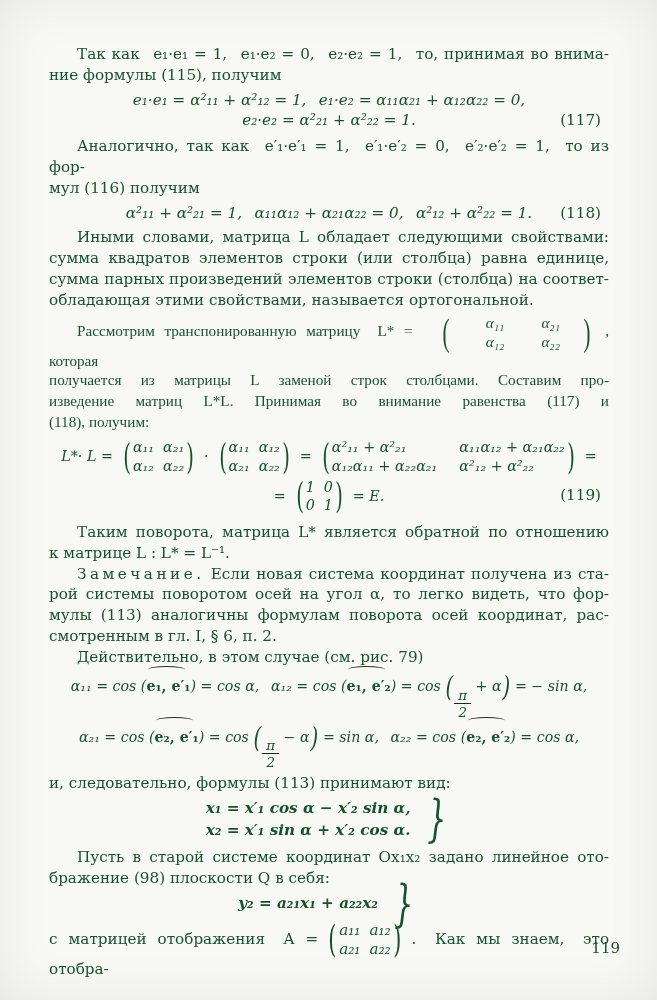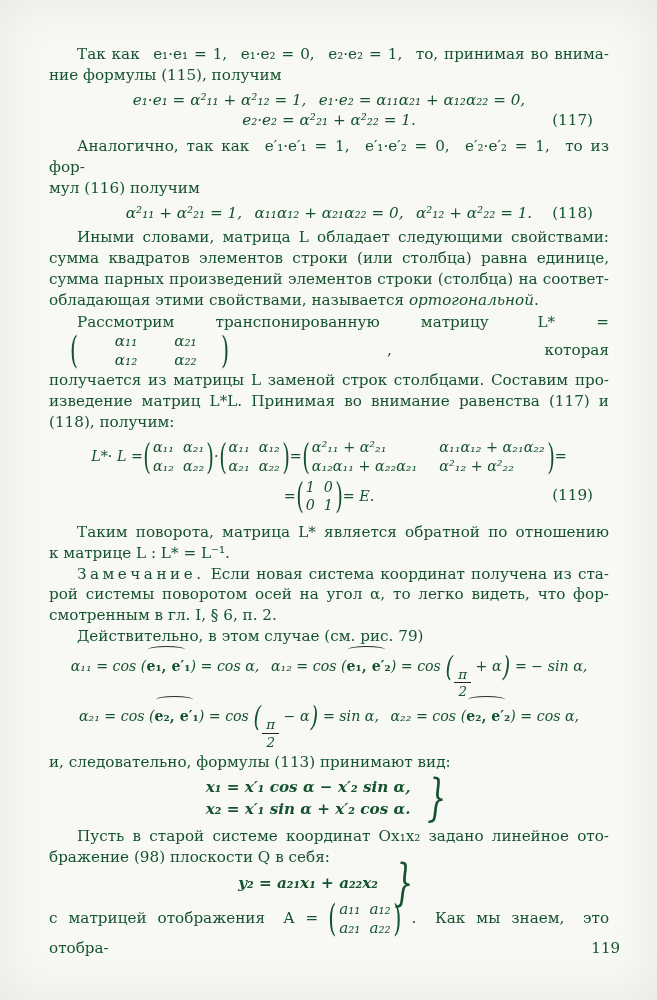--- a/index.html
+++ b/index.html
@@ -4,33 +4,33 @@
 <style>
   html,body{margin:0;padding:0;background:#e9e9e7;}
   .page{position:relative;width:657px;height:1000px;background:#f8f8f5;
         font-family:"DejaVu Serif", serif;color:#14532d;overflow:hidden;
         box-shadow:inset 0 0 55px rgba(0,0,0,0.07);}
   .content{position:absolute;left:49px;top:44px;width:560px;
            font-size:15.2px;line-height:20.8px;}
   .ln{text-align:left;}
   .j{text-align:justify;text-align-last:justify;}
   .ind{text-indent:28px;}
-  .it{font-style:italic;}
+  .it{}
   .lsp{letter-spacing:3.5px;}
   .eqline{font-style:italic;text-align:center;white-space:nowrap;position:relative;}
-  .eqnum{position:absolute;right:16px;top:0;font-style:normal;}
+  .eqnum{position:absolute;right:8px;top:0;font-style:normal;}
   .mathflow{text-align:justify;text-align-last:justify;line-height:normal;}
   .mx{display:inline-flex;align-items:center;vertical-align:middle;font-style:italic;white-space:nowrap;}
   .mx .par{font-style:normal;font-size:250%;font-weight:400;transform:scaleX(0.55);
            line-height:1.05;display:inline-block;margin:0 -4px;}
   .mx .cells{display:inline-grid;grid-template-columns:auto auto;column-gap:9px;
              line-height:18.5px;text-align:center;padding:0 3px;}
   .mx .cells.wide{column-gap:22px;justify-items:start;text-align:right;}
   .eqrow{font-style:italic;display:flex;align-items:center;justify-content:center;
-         gap:1px;white-space:nowrap;position:relative;font-size:14.3px;}
+         gap:11px;white-space:nowrap;position:relative;font-size:14.3px;}
   .frac{display:inline-flex;flex-direction:column;align-items:center;
         vertical-align:-0.6em;line-height:1.08;font-size:0.95em;}
   .frac .ft{padding:0 4px 1px;border-bottom:1px solid #222;}
   .frac .fb{padding-top:1px;}
   .bp{font-size:195%;font-weight:400;display:inline-block;transform:scaleX(0.72);
       vertical-align:middle;line-height:0;margin:0 -1px;}
   .angline{text-align:center;white-space:nowrap;font-style:italic;font-size:14.2px;
            line-height:35px;margin:0 -14px;}
   .arc{position:relative;font-style:normal;font-weight:bold;display:inline-block;}
   .arc::before{content:"";position:absolute;left:4%;right:12%;top:-3px;height:6px;
@@ -69,21 +69,21 @@
       <span class="eqnum">(118)</span>
     </div>
 
     <div style="margin-top:4px;">
       <div class="ln j ind">Иными словами, матрица L обладает следующими свойствами:</div>
       <div class="ln j">сумма квадратов элементов строки (или столбца) равна единице,</div>
       <div class="ln j">сумма парных произведений элементов строки (столбца) на соответ-</div>
       <div class="ln"><span>обладающая этими свойствами, называется </span><span class="it">ортогональной</span><span>.</span></div>
     </div>
 
-    <div style="margin-top:2px;">
+    <div style="margin-top:2px;font-family:Liberation Serif, serif;">
       <div class="mathflow ind">
         <span>Рассмотрим транспонированную матрицу  L* =</span>
         <span class="mx">
             <span class="par">(</span>
             <span class="cells">
               <span>α₁₁</span>
               <span>α₂₁</span>
               <span>α₁₂</span>
               <span>α₂₂</span>
             </span>
@@ -151,20 +151,21 @@
     </div>
 
     <div style="margin-top:7px;">
       <div class="ln j ind">Таким поворота, матрица L* является обратной по отношению</div>
       <div class="ln">к матрице L : L* = L⁻¹.</div>
     </div>
 
     <div>
       <div class="ln j ind"><span class="lsp">Замечание.</span><span> Если новая система координат получена из ста-</span></div>
       <div class="ln j">рой системы поворотом осей на угол α, то легко видеть, что фор-</div>
+      <div class="ln j">мулы (113) аналогичны формулам поворота осей координат, рас-</div>
       <div class="ln">смотренным в гл. I, § 6, п. 2.</div>
       <div class="ln ind">Действительно, в этом случае (см. рис. 79)</div>
     </div>
 
     <div class="angline" style="margin-top:2px;"><span>α₁₁ = cos (</span><span class="arc">e₁, e′₁</span><span>) = cos α,  α₁₂ = cos (</span><span class="arc">e₁, e′₂</span><span>) = cos </span><span class="bp">(</span><span class="frac">
           <span class="ft">π</span>
           <span class="fb">2</span>
         </span><span> + α</span><span class="bp">)</span><span> = − sin α,</span></div>
     <div class="angline"><span>α₂₁ = cos (</span><span class="arc">e₂, e′₁</span><span>) = cos </span><span class="bp">(</span><span class="frac">
           <span class="ft">π</span>

